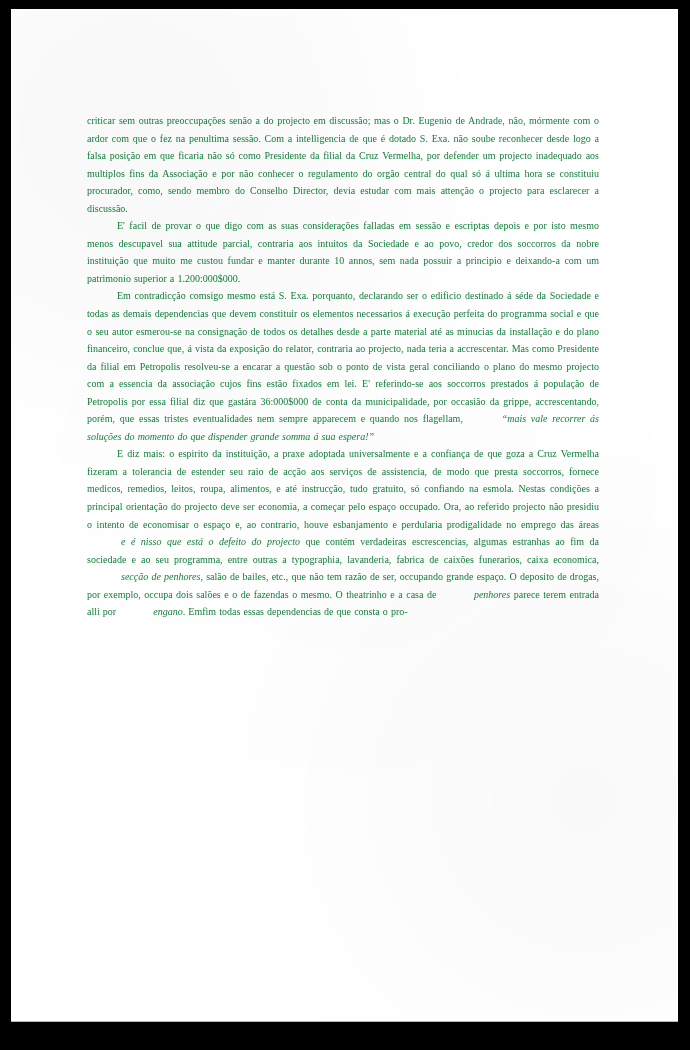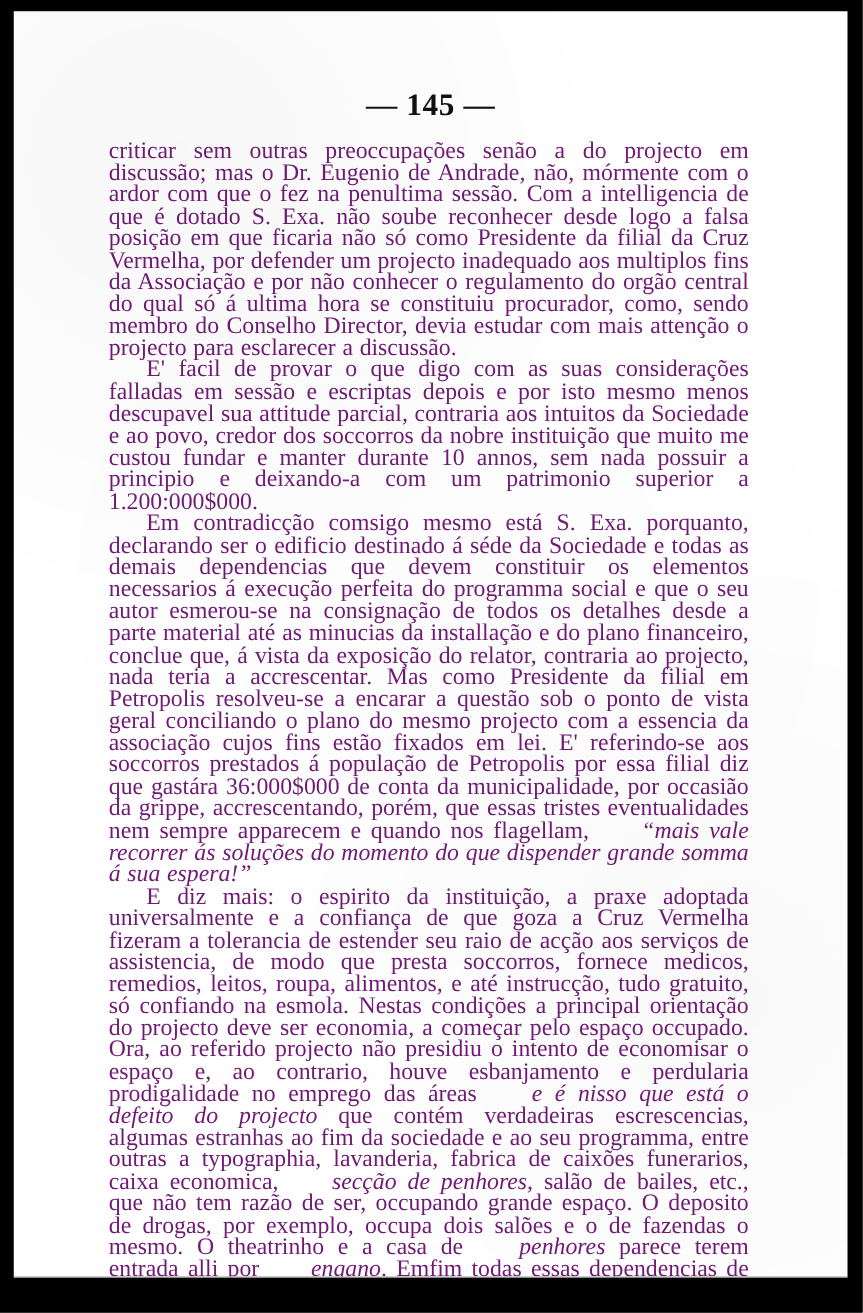--- a/index.html
+++ b/index.html
@@ -57,23 +57,23 @@
     letter-spacing: 0.5px;
     color: #111111;
   }
 
   #text-column {
     position: absolute;
     left: 76px;
     top: 103px;
     width: 512px;
     font-family: "Liberation Serif", serif;
-    font-size: 19px;
+    font-size: 10px;
     line-height: 17.55px;
-    color: #701a75;
+    color: #15803d;
     text-align: justify;
     text-justify: inter-word;
     -webkit-hyphens: none;
     hyphens: none;
     word-spacing: 0.6px;
   }
 
   .para {
     margin: 0;
     text-indent: 30px;
@@ -100,21 +100,20 @@
     mix-blend-mode: multiply;
     opacity: 0.85;
   }
 </style>
 </head>
 <body>
 
 <div id="scan-frame">
   <div id="paper">
 
-    <div id="page-number">— 145 —</div>
 
     <div id="text-column">
         <p class="para no-indent"><span>criticar sem outras preoccupações senão a do projecto em discussão; mas o Dr. Eugenio de Andrade, não, mórmente com o ardor com que o fez na penultima sessão. Com a intelligencia de que é dotado S. Exa. não soube reconhecer desde logo a falsa posição em que ficaria não só como Presidente da filial da Cruz Vermelha, por defender um projecto inadequado aos multiplos fins da Associação e por não conhecer o regulamento do orgão central do qual só á ultima hora se constituiu procurador, como, sendo membro do Conselho Director, devia estudar com mais attenção o projecto para esclarecer a discussão.</span></p>
         <p class="para"><span>E' facil de provar o que digo com as suas considerações falladas em sessão e escriptas depois e por isto mesmo menos descupavel sua attitude parcial, contraria aos intuitos da Sociedade e ao povo, credor dos soccorros da nobre instituição que muito me custou fundar e manter durante 10 annos, sem nada possuir a principio e deixando-a com um patrimonio superior a 1.200:000$000.</span></p>
         <p class="para"><span>Em contradicção comsigo mesmo está S. Exa. porquanto, declarando ser o edificio destinado á séde da Sociedade e todas as demais dependencias que devem constituir os elementos necessarios á execução perfeita do programma social e que o seu autor esmerou-se na consignação de todos os detalhes desde a parte material até as minucias da installação e do plano financeiro, conclue que, á vista da exposição do relator, contraria ao projecto, nada teria a accrescentar. Mas como Presidente da filial em Petropolis resolveu-se a encarar a questão sob o ponto de vista geral conciliando o plano do mesmo projecto com a essencia da associação cujos fins estão fixados em lei. E' referindo-se aos soccorros prestados á população de Petropolis por essa filial diz que gastára 36:000$000 de conta da municipalidade, por occasião da grippe, accrescentando, porém, que essas tristes eventualidades nem sempre apparecem e quando nos flagellam, </span><span class="it">“mais vale recorrer ás soluções do momento do que dispender grande somma á sua espera!”</span></p>
         <p class="para"><span>E diz mais: o espirito da instituição, a praxe adoptada universalmente e a confiança de que goza a Cruz Vermelha fizeram a tolerancia de estender seu raio de acção aos serviços de assistencia, de modo que presta soccorros, fornece medicos, remedios, leitos, roupa, alimentos, e até instrucção, tudo gratuito, só confiando na esmola. Nestas condições a principal orientação do projecto deve ser economia, a começar pelo espaço occupado. Ora, ao referido projecto não presidiu o intento de economisar o espaço e, ao contrario, houve esbanjamento e perdularia prodigalidade no emprego das áreas </span><span class="it">e é nisso que está o defeito do projecto</span><span> que contém verdadeiras escrescencias, algumas estranhas ao fim da sociedade e ao seu programma, entre outras a typographia, lavanderia, fabrica de caixões funerarios, caixa economica, </span><span class="it">secção de penhores</span><span>, salão de bailes, etc., que não tem razão de ser, occupando grande espaço. O deposito de drogas, por exemplo, occupa dois salões e o de fazendas o mesmo. O theatrinho e a casa de </span><span class="it">penhores</span><span> parece terem entrada alli por </span><span class="it">engano</span><span>. Emfim todas essas dependencias de que consta o pro-</span></p>
       </div>
 
     <div id="grain"></div>
   </div>

